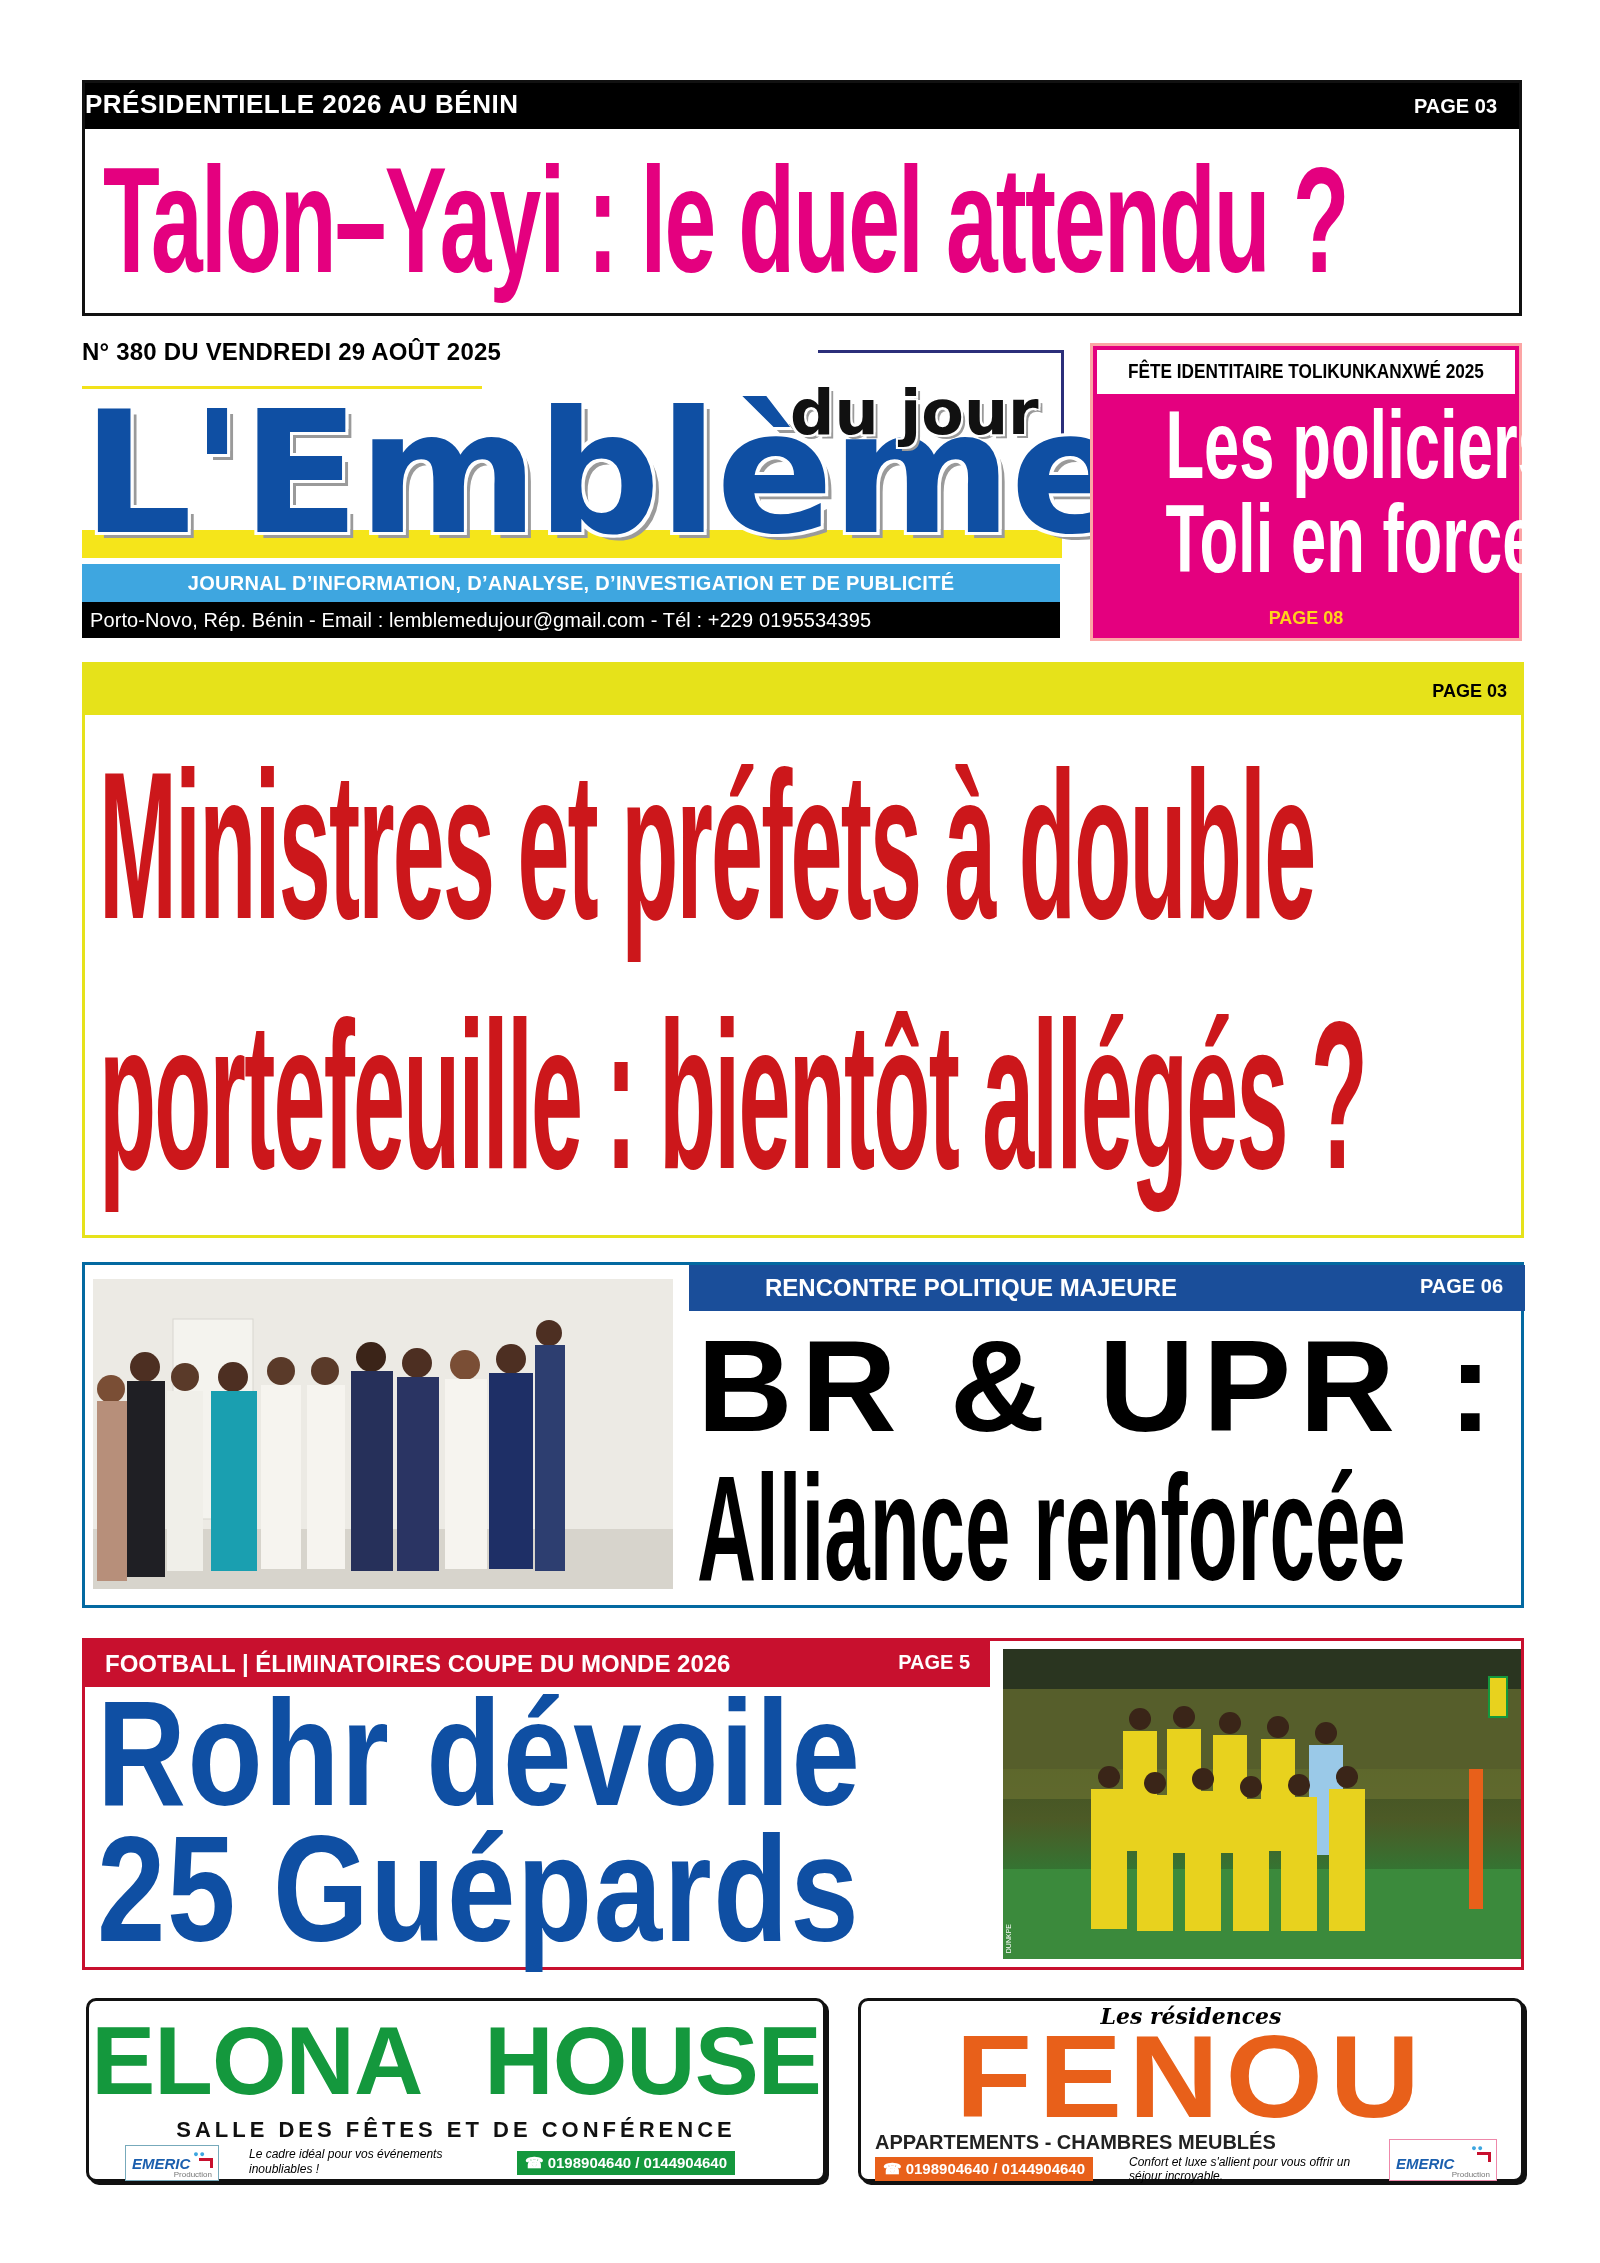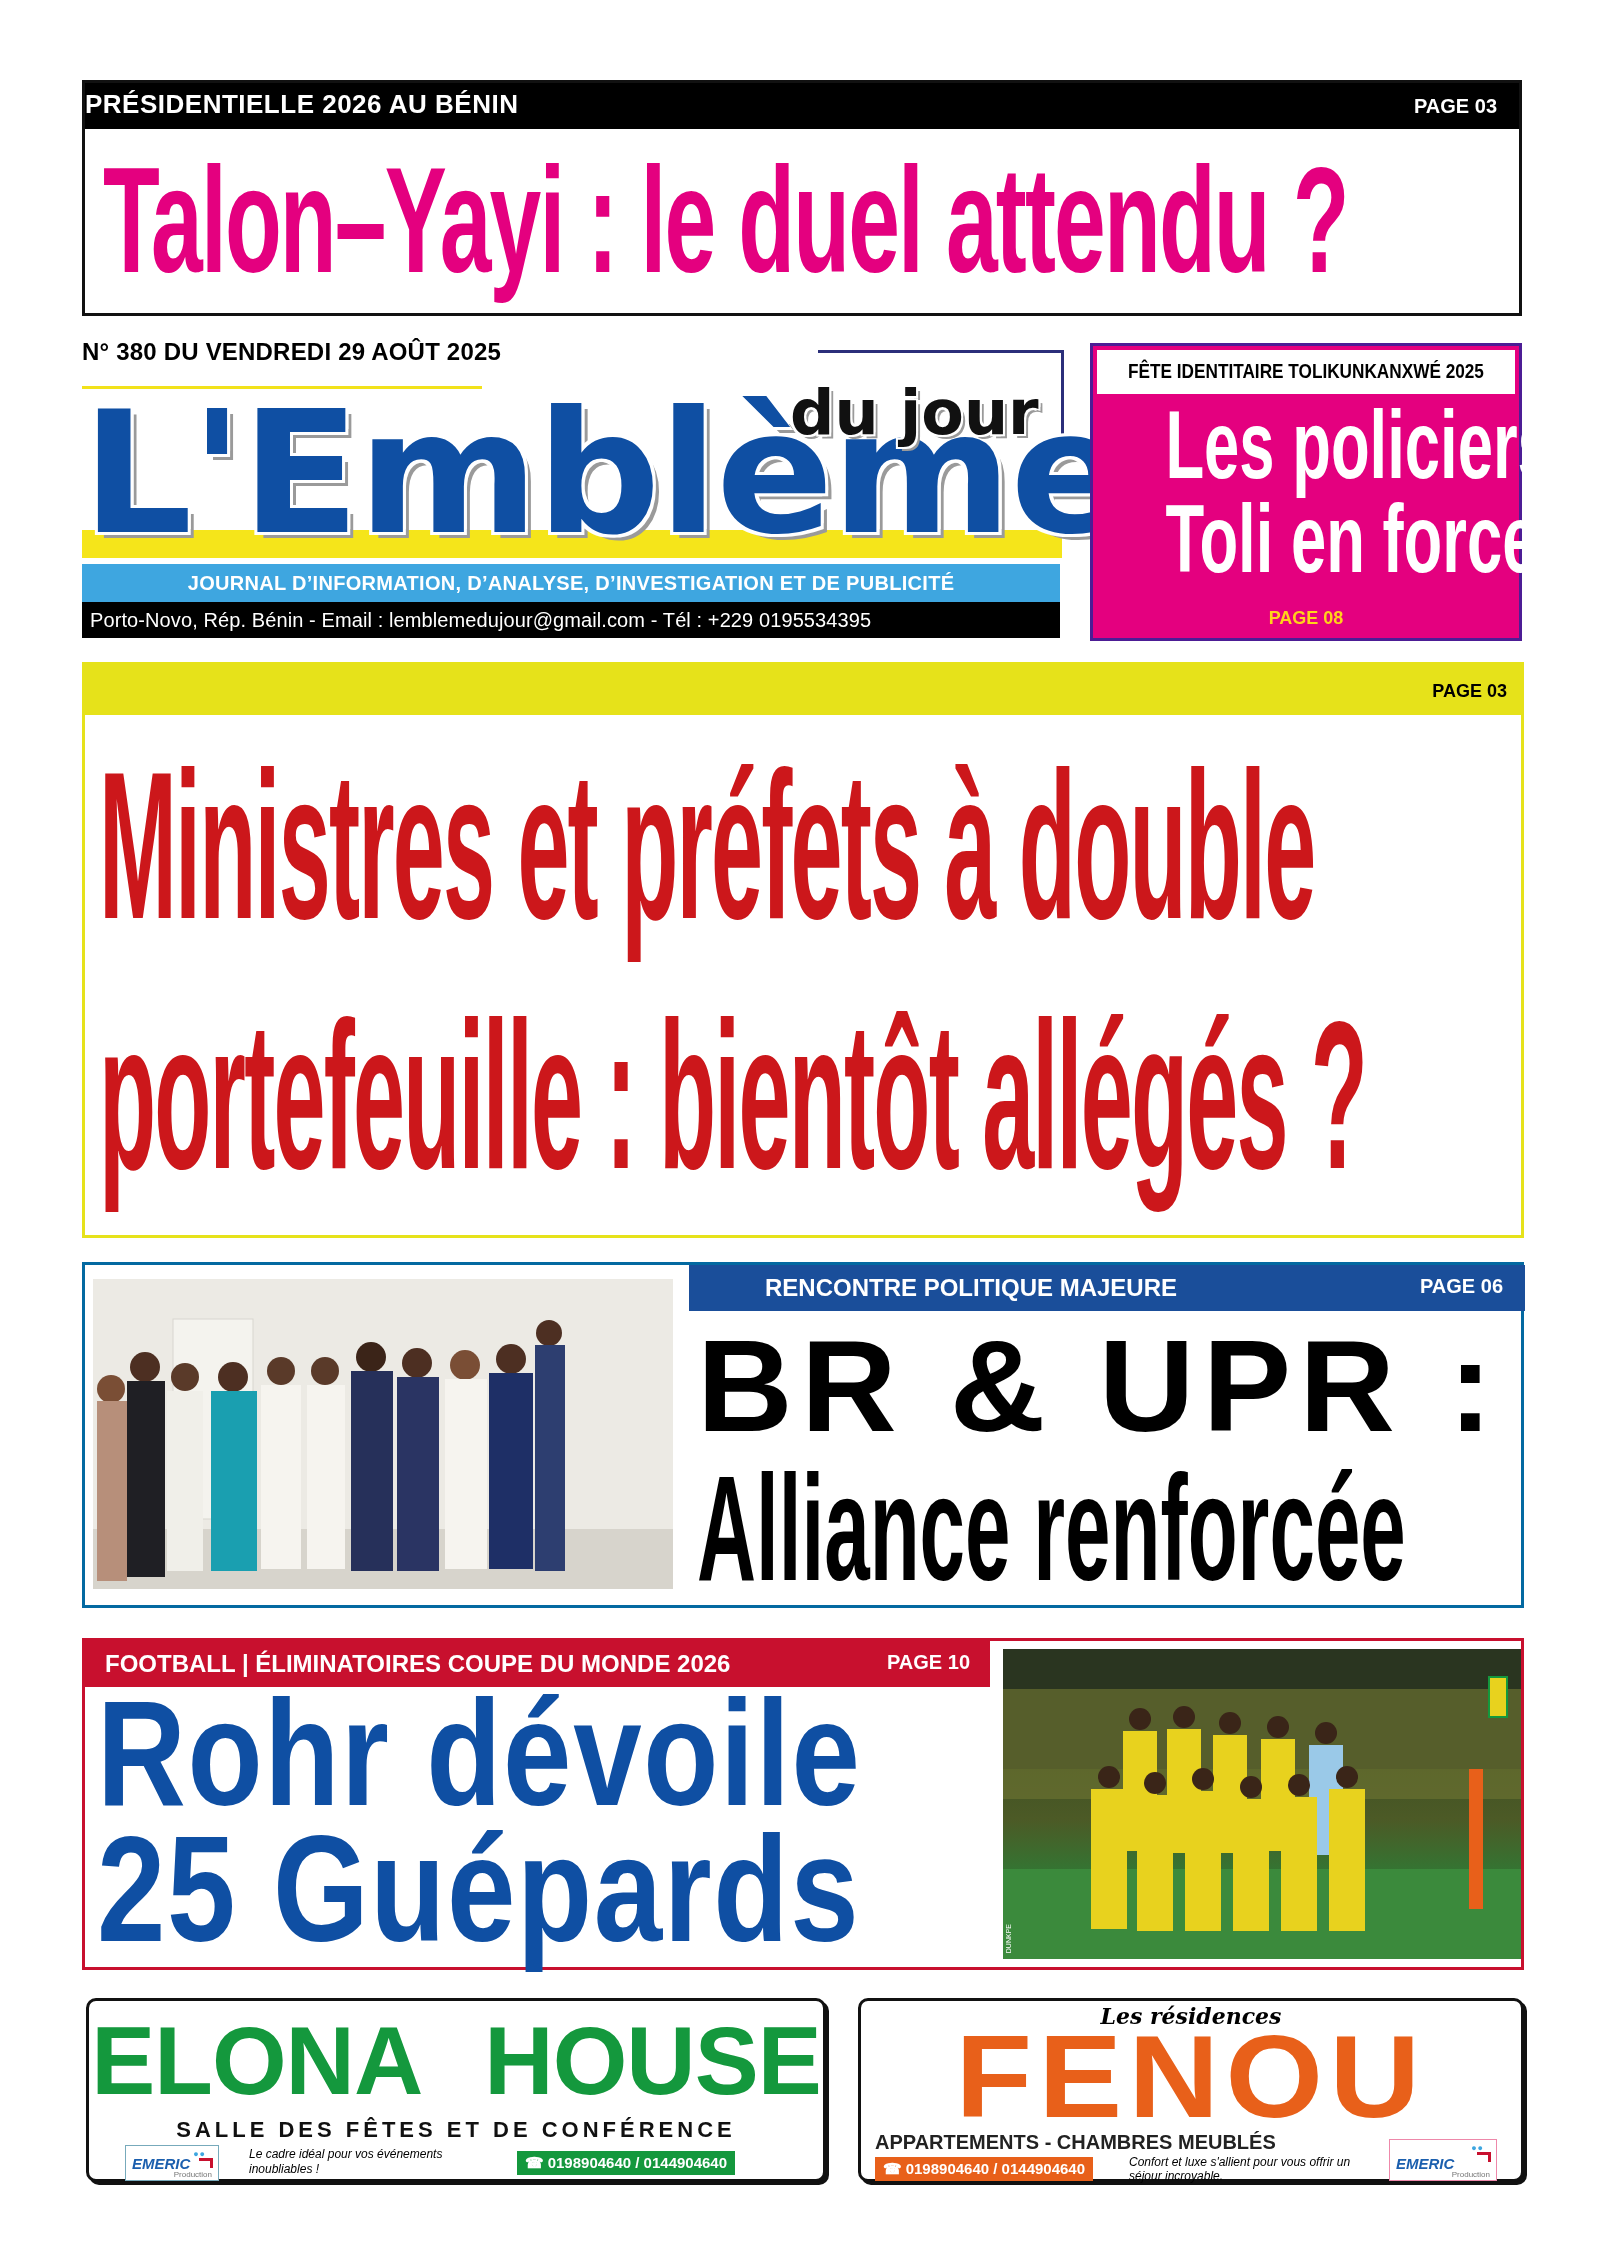--- a/index.html
+++ b/index.html
@@ -26,21 +26,21 @@
                text-shadow: 3px 3px 0 #fff, -3px -3px 0 #fff, 3px -3px 0 #fff, -3px 3px 0 #fff, 6px 6px 0 #9a9a9a; transform: scaleX(1.02); transform-origin: left top; }
   #logo-dujour { left: 790px; top: 378px; color: #111; font-family: "DejaVu Sans", sans-serif; font-weight: 700; font-size: 62px; line-height: 70px;
                  text-shadow: 2px 2px 0 #fff, -2px -2px 0 #fff, 2px -2px 0 #fff, -2px 2px 0 #fff, 4px 4px 0 #9a9a9a; }
   #dujour-frame { left: 818px; top: 350px; width: 246px; height: 100px; border-top: 3px solid #2b2f7a; border-right: 3px solid #2b2f7a; }
   #tagline-bar { left: 82px; top: 564px; width: 978px; height: 38px; background: #3ea6e0; }
   #tagline { left: 0; right: 0; top: 8px; text-align: center; color: #fff; font-size: 20px; font-weight: 700; letter-spacing: 0.3px; }
   #contact-bar { left: 82px; top: 602px; width: 978px; height: 36px; background: #000; }
   #contact { left: 8px; top: 7px; color: #fff; font-size: 20px; letter-spacing: 0.1px; }
 
   
-  #pink-box { left: 1090px; top: 343px; width: 432px; height: 298px; background: #e4007f; border: 3px solid #4c1d95; }
+  #pink-box { left: 1090px; top: 343px; width: 432px; height: 298px; background: #e4007f; border: 3px solid #fca5a5; }
   #pink-kicker-bar { left: 4px; top: 4px; width: 418px; height: 44px; background: #fff; }
   #pink-kicker { left: 0; right: 0; top: 10px; text-align: center; font-size: 20px; font-weight: 700; transform: scaleX(0.86); transform-origin: center; white-space: nowrap; }
   #pink-headline { left: 0; right: 0; top: 52px; text-align: center; color: #fff; font-weight: 700; font-size: 96px; line-height: 94px; }
   #pink-headline span { display: block; transform: scaleX(0.66); transform-origin: center; white-space: nowrap; }
   #pink-page { left: 0; right: 0; top: 262px; text-align: center; color: #ffd21a; font-size: 18px; font-weight: 700; }
 
   
   #main-box { left: 82px; top: 662px; width: 1442px; height: 576px; border: 3px solid #e6e21a; }
   #main-bar { left: 0; top: 0; width: 100%; height: 50px; background: #e6e21a; }
   #main-kicker { left: 0; right: 0; top: 12px; text-align: center; color: #111; font-size: 24px; font-weight: 700; }
@@ -172,21 +172,21 @@
     <div id="pol-kicker" class="abs">RENCONTRE POLITIQUE MAJEURE</div>
     <div id="pol-page" class="abs">PAGE 06</div>
   </div>
   <div id="pol-head1" class="abs">BR &amp; UPR :</div>
   <div id="pol-head2" class="abs">Alliance renforcée</div>
 </div>
 
 <div id="fb-box" class="abs">
   <div id="fb-bar" class="abs">
     <div id="fb-kicker" class="abs">FOOTBALL | ÉLIMINATOIRES COUPE DU MONDE 2026</div>
-    <div id="fb-page" class="abs">PAGE 10</div>
+    <div id="fb-page" class="abs">PAGE 5</div>
   </div>
   <div id="fb-headline" class="abs">
     <span>Rohr dévoile</span>
     <span>25 Guépards</span>
   </div>
   <div id="fb-photo" class="abs" title="Benin national football team line-up">
     <svg width="518" height="310" viewBox="0 0 518 310">
       <rect x="0" y="0" width="518" height="120" fill="#2a3520"></rect>
       <rect x="0" y="40" width="518" height="110" fill="#6a7030" opacity="0.7"></rect>
       <rect x="0" y="220" width="518" height="90" fill="#3b8a3c"></rect>

